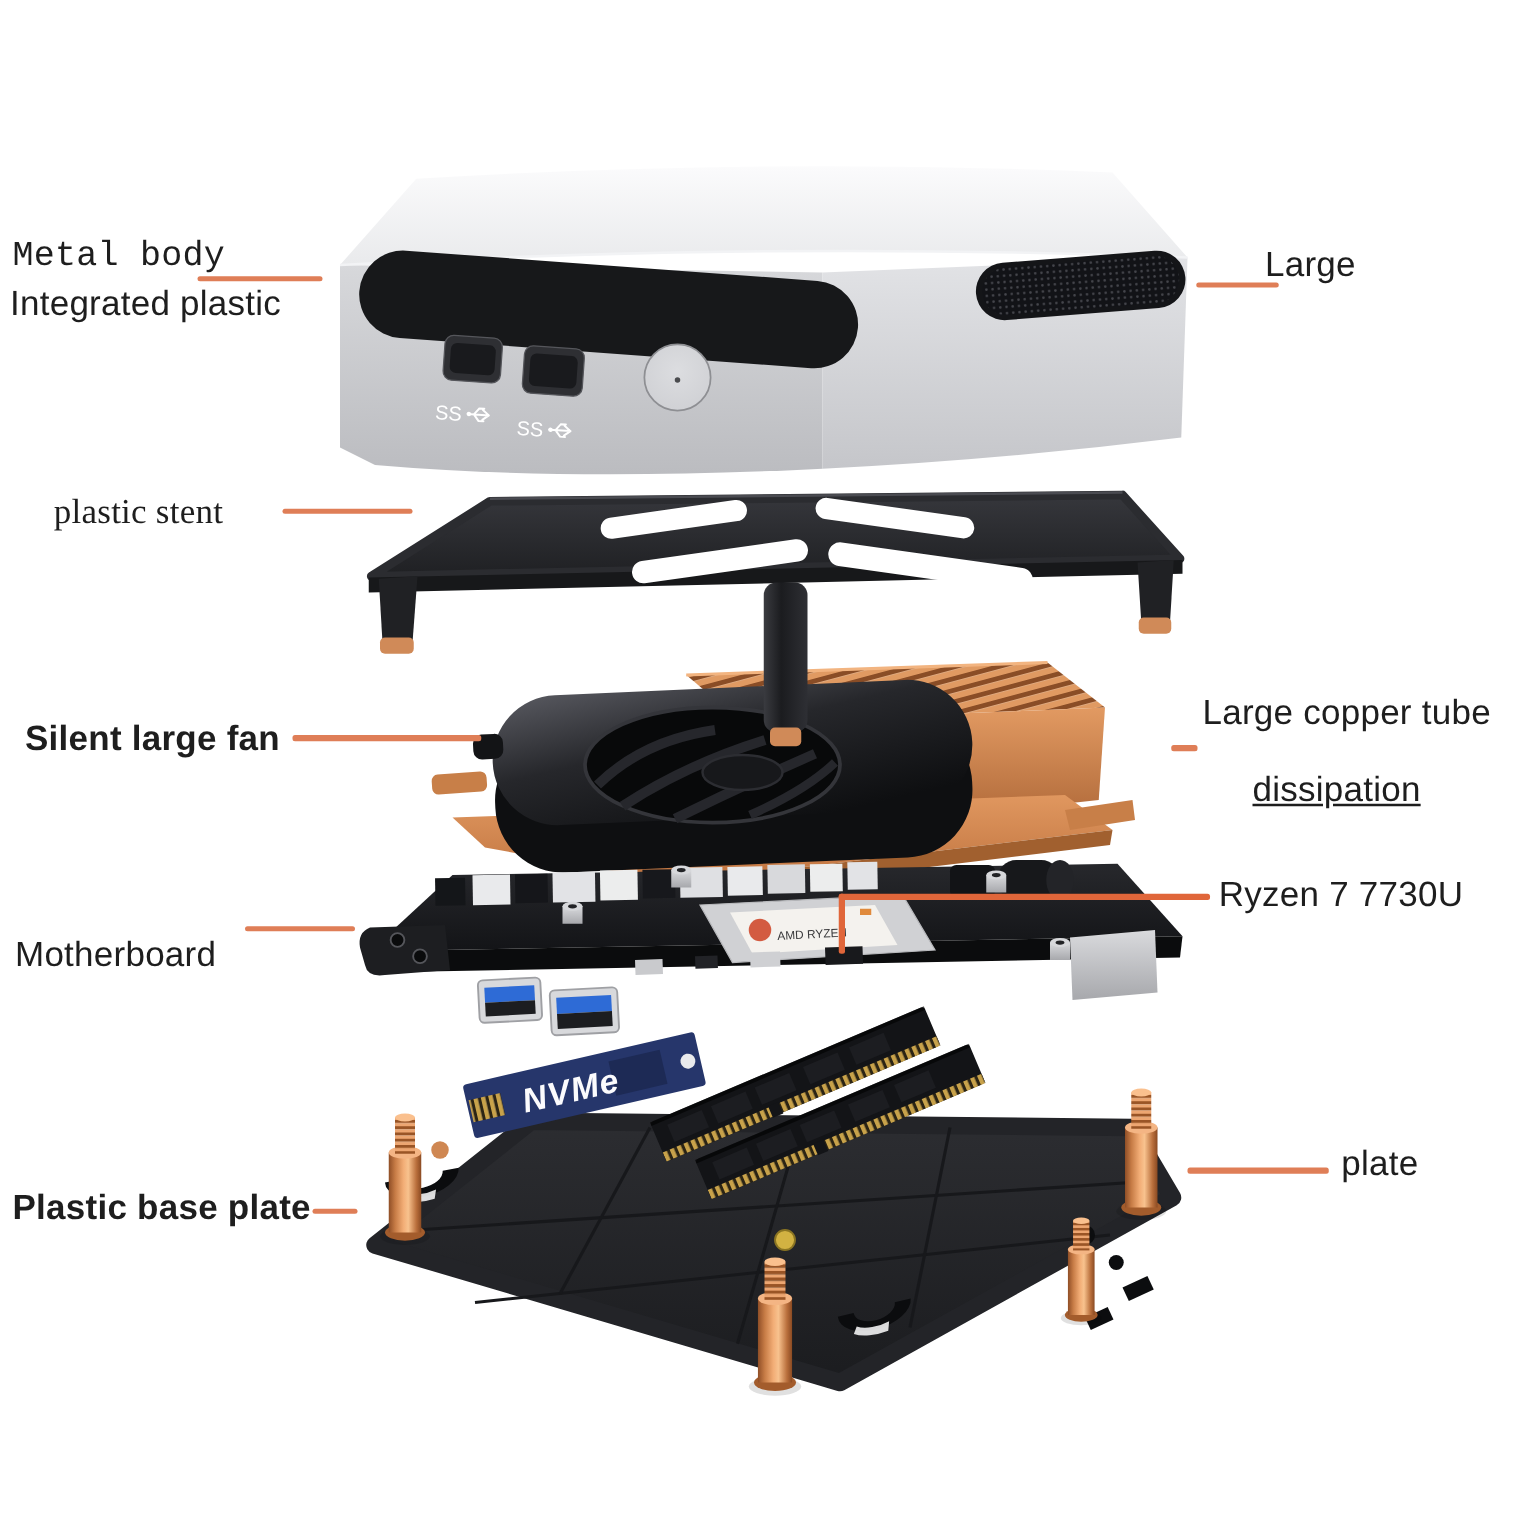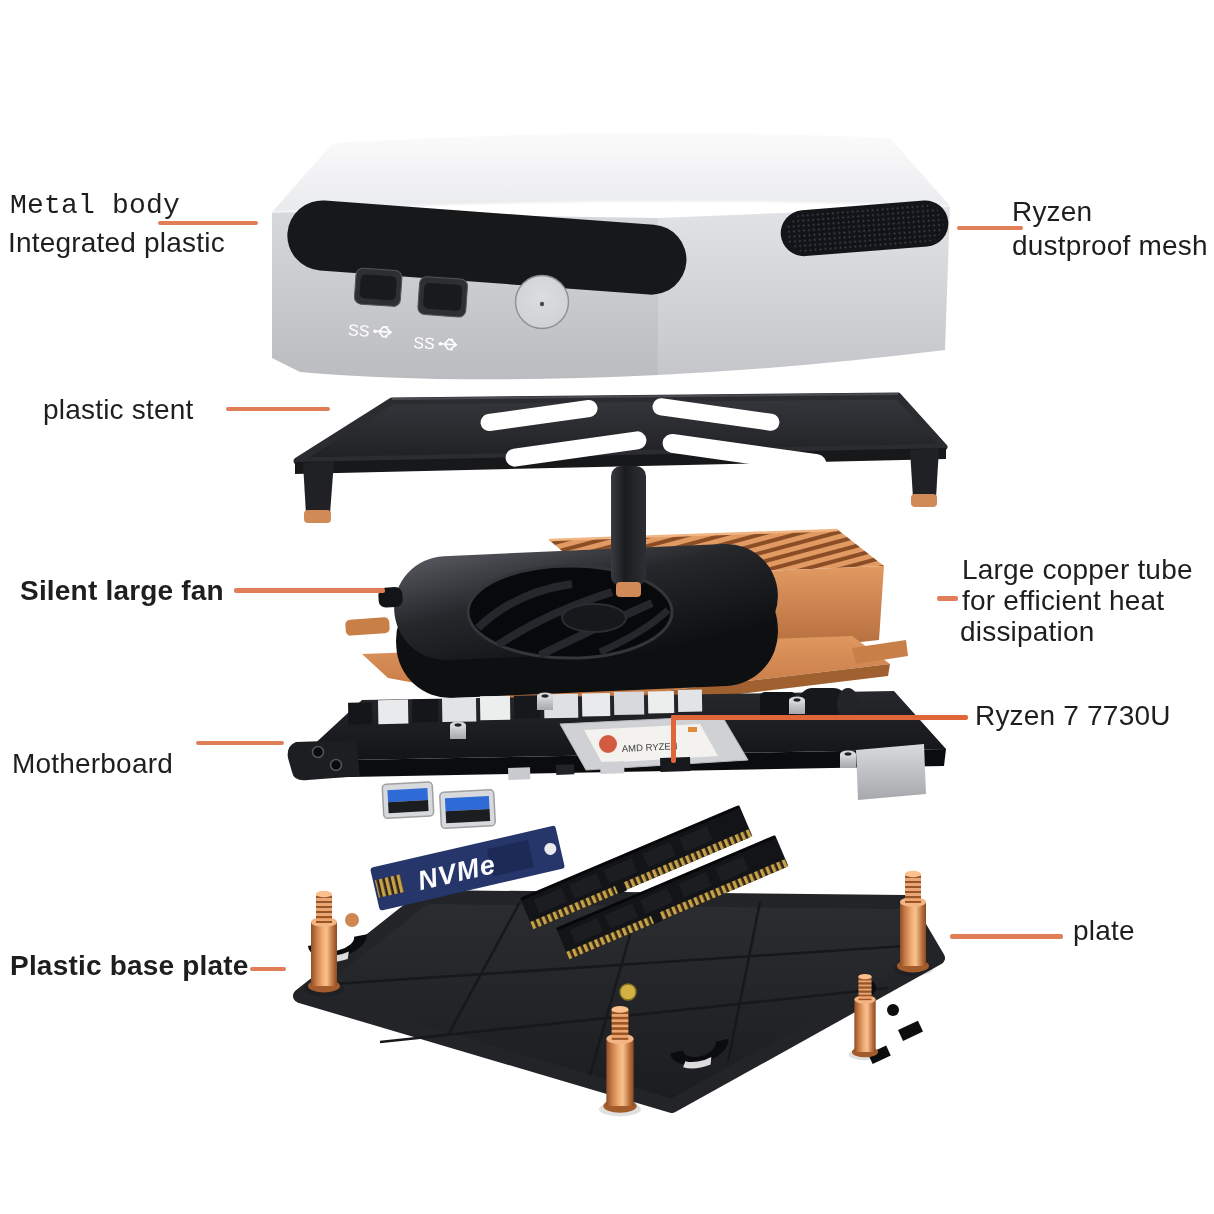--- a/index.html
+++ b/index.html
@@ -335,30 +335,28 @@
   <div class="conn thick" style="left:937px; top:596px; width:21px;"></div>
   <div class="conn" style="left:196px; top:741px; width:88px;"></div>
   <div class="conn thick strong" style="left:671px; top:715px; width:297px;"></div>
   <div class="conn vert strong" style="left:671px; top:715px;"></div>
   <div class="conn thick" style="left:950px; top:934px; width:113px;"></div>
   <div class="conn" style="left:250px; top:967px; width:36px;"></div>
 
   <div class="lbl" style="left:10px; top:190px;font-family:Liberation Mono, monospace;">Metal body</div>
   <div class="lbl" style="left:8px; top:227px;">Integrated plastic</div>
 
-  <div class="lbl" style="left:1012px; top:196px;">Ryzen</div>
-  <div class="lbl" style="left:1012px; top:230px;">dustproof mesh</div>
-
-  <div class="lbl" style="left:43px; top:394px;">plastic stent</div>
+  <div class="lbl" style="left:1012px; top:196px;">Large</div>
+
+  <div class="lbl" style="left:43px; top:394px;font-family:Liberation Serif, serif;">plastic stent</div>
 
   <div class="lbl" style="left:20px; top:575px;font-weight:bold;">Silent large fan</div>
 
   <div class="lbl" style="left:962px; top:554px;">Large copper tube</div>
-  <div class="lbl" style="left:962px; top:585px;">for efficient heat</div>
-  <div class="lbl" style="left:960px; top:616px;">dissipation</div>
+  <div class="lbl" style="left:1002px; top:616px;text-decoration:underline;">dissipation</div>
 
   <div class="lbl" style="left:12px; top:748px;">Motherboard</div>
 
   <div class="lbl" style="left:975px; top:700px;">Ryzen 7 7730U</div>
 
   <div class="lbl" style="left:1073px; top:915px;">plate</div>
 
   <div class="lbl" style="left:10px; top:950px;font-weight:bold;">Plastic base plate</div>
 </div>
 

